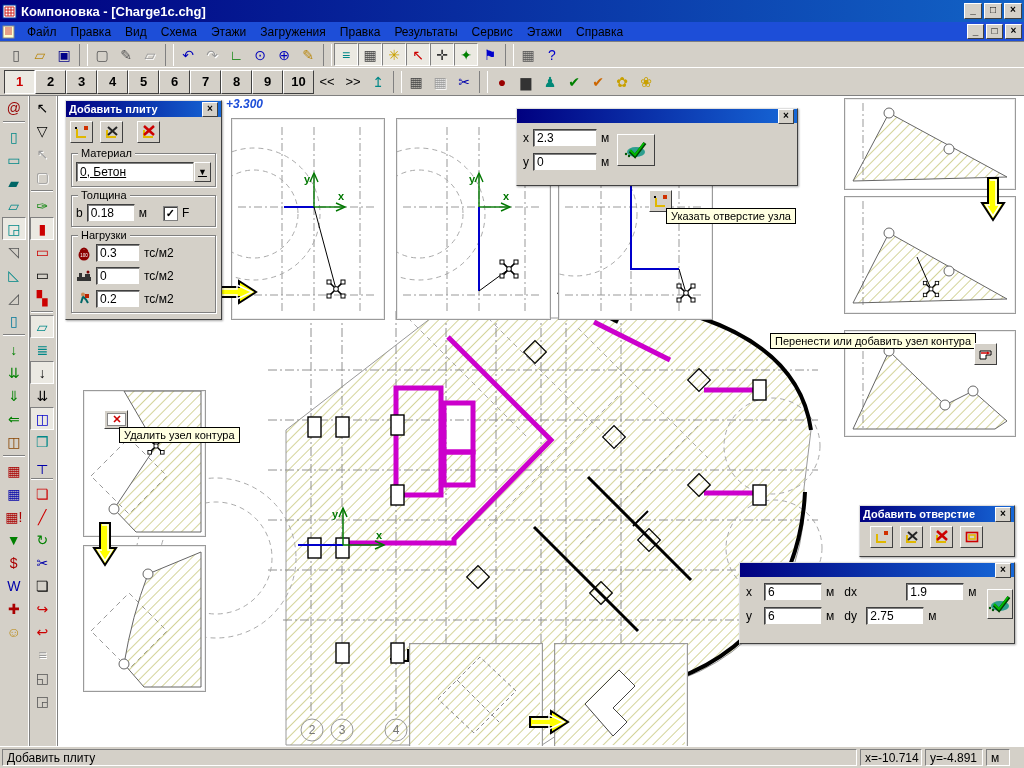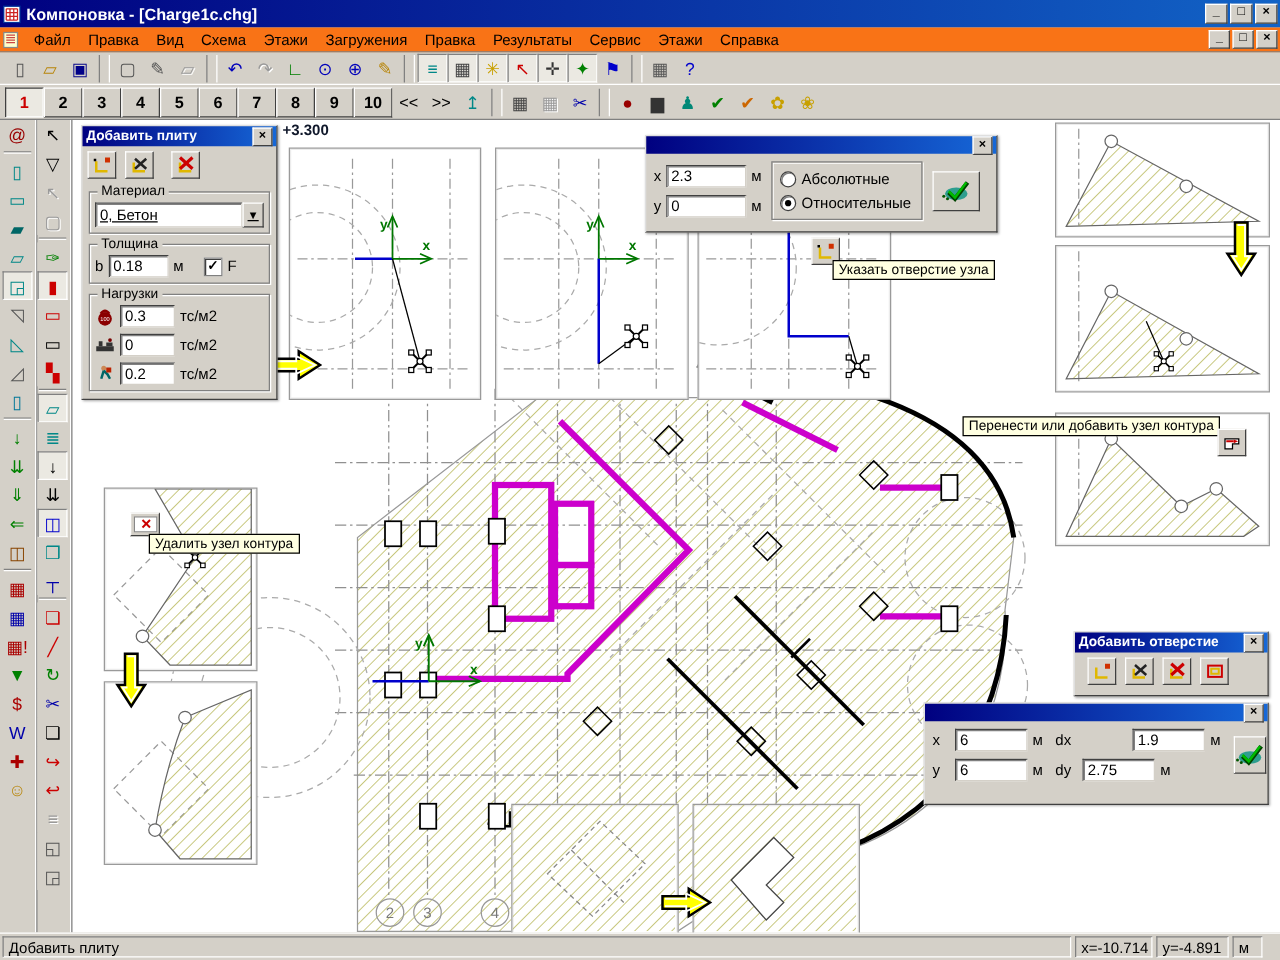--- a/index.html
+++ b/index.html
@@ -3,21 +3,21 @@
 <meta charset="utf-8">
 <style>
   html,body{margin:0;padding:0;}
   body{font-family:"Liberation Sans",sans-serif;background:#d4d0c8;-webkit-font-smoothing:none;}
   #app{position:relative;width:1024px;height:768px;background:#d4d0c8;overflow:hidden;font-size:12px;}
   
   .titlebar{position:absolute;left:0;top:0;width:1024px;height:22px;background:linear-gradient(90deg,#000080,#1263c6);display:flex;align-items:center;padding:0 2px;box-sizing:border-box;}
   .titlebar .title-text{color:#fff;font-weight:bold;font-size:13px;margin-left:4px;flex:1;white-space:nowrap;}
   .winbtns{display:flex;gap:2px;}
   .win-btn{width:16px;height:14px;background:#d4d0c8;border:1px solid;border-color:#fff #404040 #404040 #fff;font-size:10px;line-height:12px;text-align:center;font-weight:bold;color:#000;}
-  .menubar{position:absolute;left:0;top:22px;width:1024px;height:20px;background:#f97316;border-bottom:1px solid #808080;display:flex;align-items:center;box-sizing:border-box;padding:0 2px;}
+  .menubar{position:absolute;left:0;top:22px;width:1024px;height:20px;background:#1d4ed8;border-bottom:1px solid #808080;display:flex;align-items:center;box-sizing:border-box;padding:0 2px;}
   .menu-item{padding:2px 7px;color:#000;font-size:12px;white-space:nowrap;}
   .menubar .winbtns{margin-left:auto;}
   .menubar .win-btn{width:15px;height:13px;}
   
   .toolbar{position:absolute;left:0;width:1024px;background:#d4d0c8;display:flex;align-items:center;box-sizing:border-box;border-bottom:1px solid #fff;padding-left:4px;}
   #toolbar1{top:42px;height:26px;}
   #toolbar2{top:68px;height:28px;border-bottom:1px solid #808080;}
   .tbtn{width:24px;height:23px;display:flex;align-items:center;justify-content:center;background:#d4d0c8;border:1px solid #d4d0c8;box-sizing:border-box;}
   .tbtn.pressed{border-color:#808080 #fff #fff #808080;background:#ebe9e2;}
   .tbtn .glyph{font-size:14px;line-height:1;}
@@ -25,21 +25,21 @@
   .tsep{width:7px;height:22px;border-left:1px solid #808080;border-right:1px solid #fff;margin:0 2px 0 3px;}
   .floor-btn{min-width:31px;height:24px;background:#d4d0c8;border:1px solid;border-color:#fff #404040 #404040 #fff;font-size:13px;font-weight:bold;text-align:center;line-height:22px;color:#000;box-sizing:border-box;}
   .floor-btn.active{border-color:#404040 #fff #fff #404040;background:#ebe9e2;color:#cc0000;}
   
   #main{position:absolute;left:0;top:96px;width:1024px;height:650px;display:flex;}
   #lefttools{width:57px;height:650px;background:#d4d0c8;display:flex;}
   .ltcol{width:28px;display:flex;flex-direction:column;align-items:center;border-right:1px solid #fff;box-shadow:1px 0 0 #808080;}
   .ltcol .tbtn{width:24px;height:23px;}
   .ltcol .tsep{width:22px;height:0;border:none;border-top:1px solid #808080;border-bottom:1px solid #fff;margin:2px 0;}
   #canvas{position:relative;width:967px;height:650px;background:#fff;border-left:1px solid #808080;box-sizing:border-box;overflow:hidden;}
-  .level-mark{position:absolute;left:168px;top:1px;font-size:12px;font-weight:bold;color:#0f172a;z-index:2;}
+  .level-mark{position:absolute;left:168px;top:1px;font-size:12px;font-weight:bold;color:#1d4ed8;z-index:2;font-style:italic;}
   
   .panel{position:absolute;background:#fff;border:1px solid #9a9a9a;box-shadow:inset 0 0 0 1px #ececec;z-index:1;}
   .arrow{position:absolute;z-index:2;}
   
   .dlg{position:absolute;background:#d4d0c8;border:1px solid;border-color:#dfdfdf #404040 #404040 #dfdfdf;box-shadow:1px 1px 2px rgba(0,0,0,.35);z-index:3;box-sizing:border-box;}
   .dlg-title{height:16px;background:linear-gradient(90deg,#000080,#1668d8);color:#fff;font-weight:bold;font-size:11px;display:flex;align-items:center;padding:0 3px;}
   .dlg-title .t{flex:1;white-space:nowrap;}
   .x-btn{width:14px;height:13px;background:#d4d0c8;border:1px solid;border-color:#fff #404040 #404040 #fff;color:#000;font-size:10px;font-weight:bold;line-height:11px;text-align:center;}
   .mini-btn{display:inline-flex;align-items:center;justify-content:center;width:23px;height:22px;background:#d4d0c8;border:1px solid;border-color:#fff #404040 #404040 #fff;box-sizing:border-box;}
   .groupbox{position:relative;border:1px solid #808080;box-shadow:1px 1px 0 #fff,inset 1px 1px 0 #fff;margin:8px 5px 4px 5px;padding:8px 4px 4px 4px;}
@@ -742,30 +742,20 @@
               <span>x</span>
               <input class="field" style="width: 64px;" value="2.3">
               <span class="unit">м</span>
             </div>
             <div class="row">
               <span>y</span>
               <input class="field" style="width: 64px;" value="0">
               <span class="unit">м</span>
             </div>
           </div>
-          <div class="groupbox" style="margin:0;padding:6px 8px 6px 6px;">
-            <div class="row" style="margin-bottom:5px;">
-              <span class="radio"></span>
-              <span>Абсолютные</span>
-            </div>
-            <div class="row">
-              <span class="radio sel"></span>
-              <span>Относительные</span>
-            </div>
-          </div>
           <span class="check-btn">
             <svg width="24" height="20">
                 <ellipse cx="12" cy="12" rx="9" ry="5" fill="#2e9e8f"></ellipse>
                 <circle cx="2" cy="14" r="1.2" fill="#005500"></circle>
                 <circle cx="5" cy="16" r="1.2" fill="#005500"></circle>
                 <path d="M6,11 L11,16 L21,3" fill="none" stroke="#004400" stroke-width="3.5"></path>
                 <path d="M6,10 L11,15 L20,3" fill="none" stroke="#00bb00" stroke-width="2"></path>
               </svg>
           </span>
         </div>

